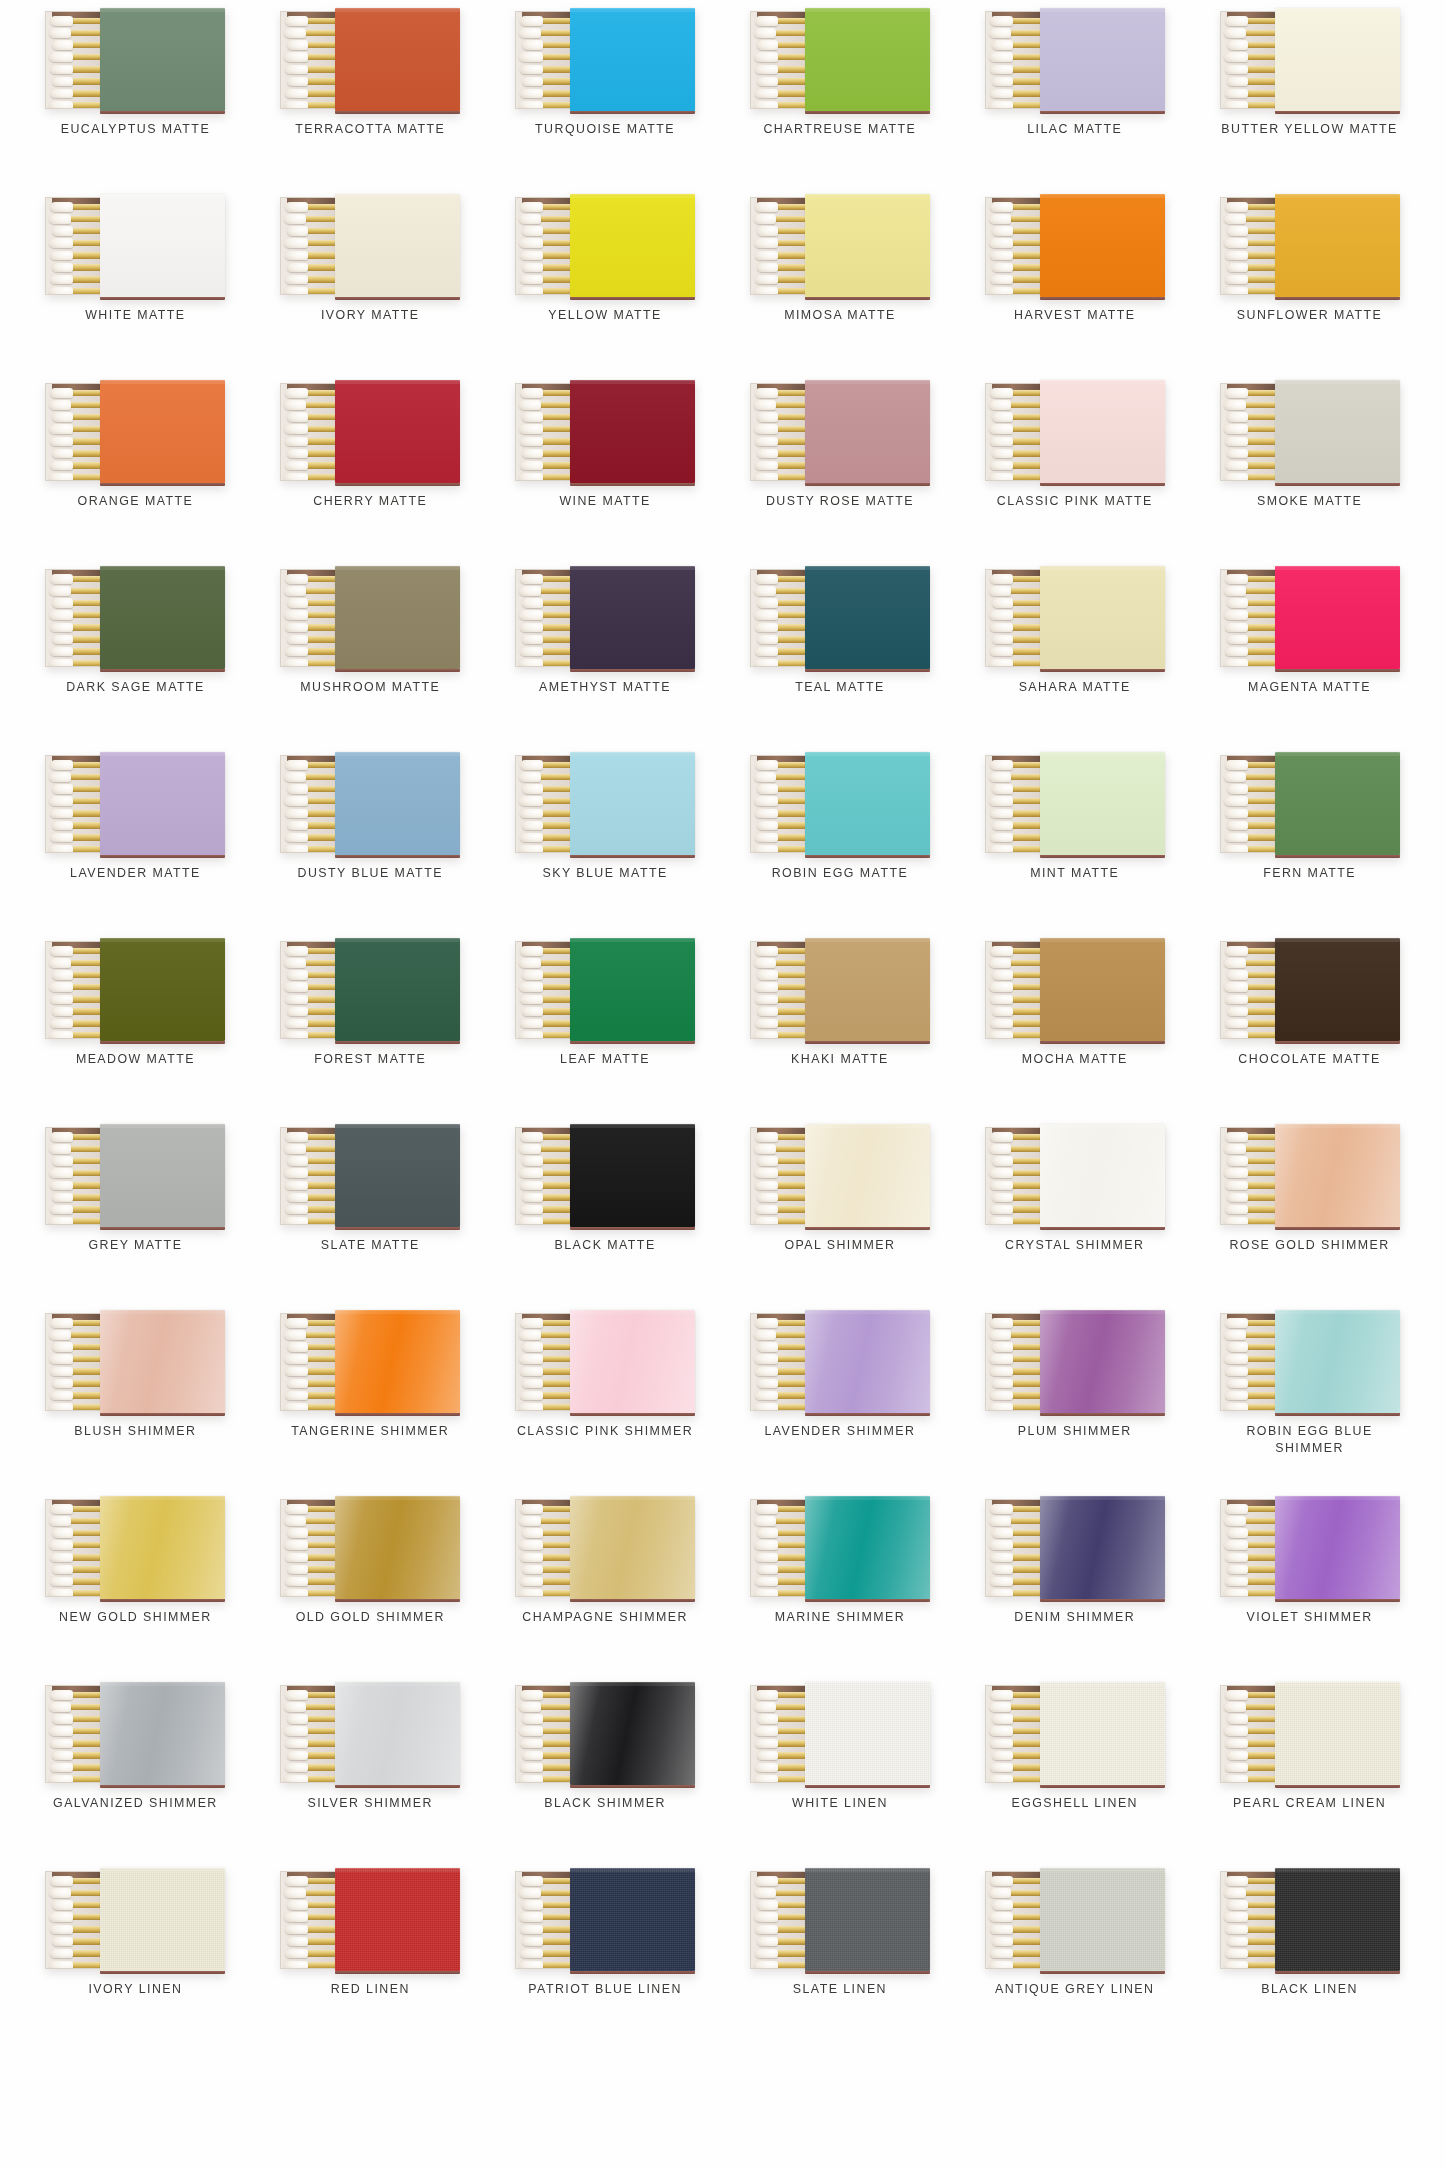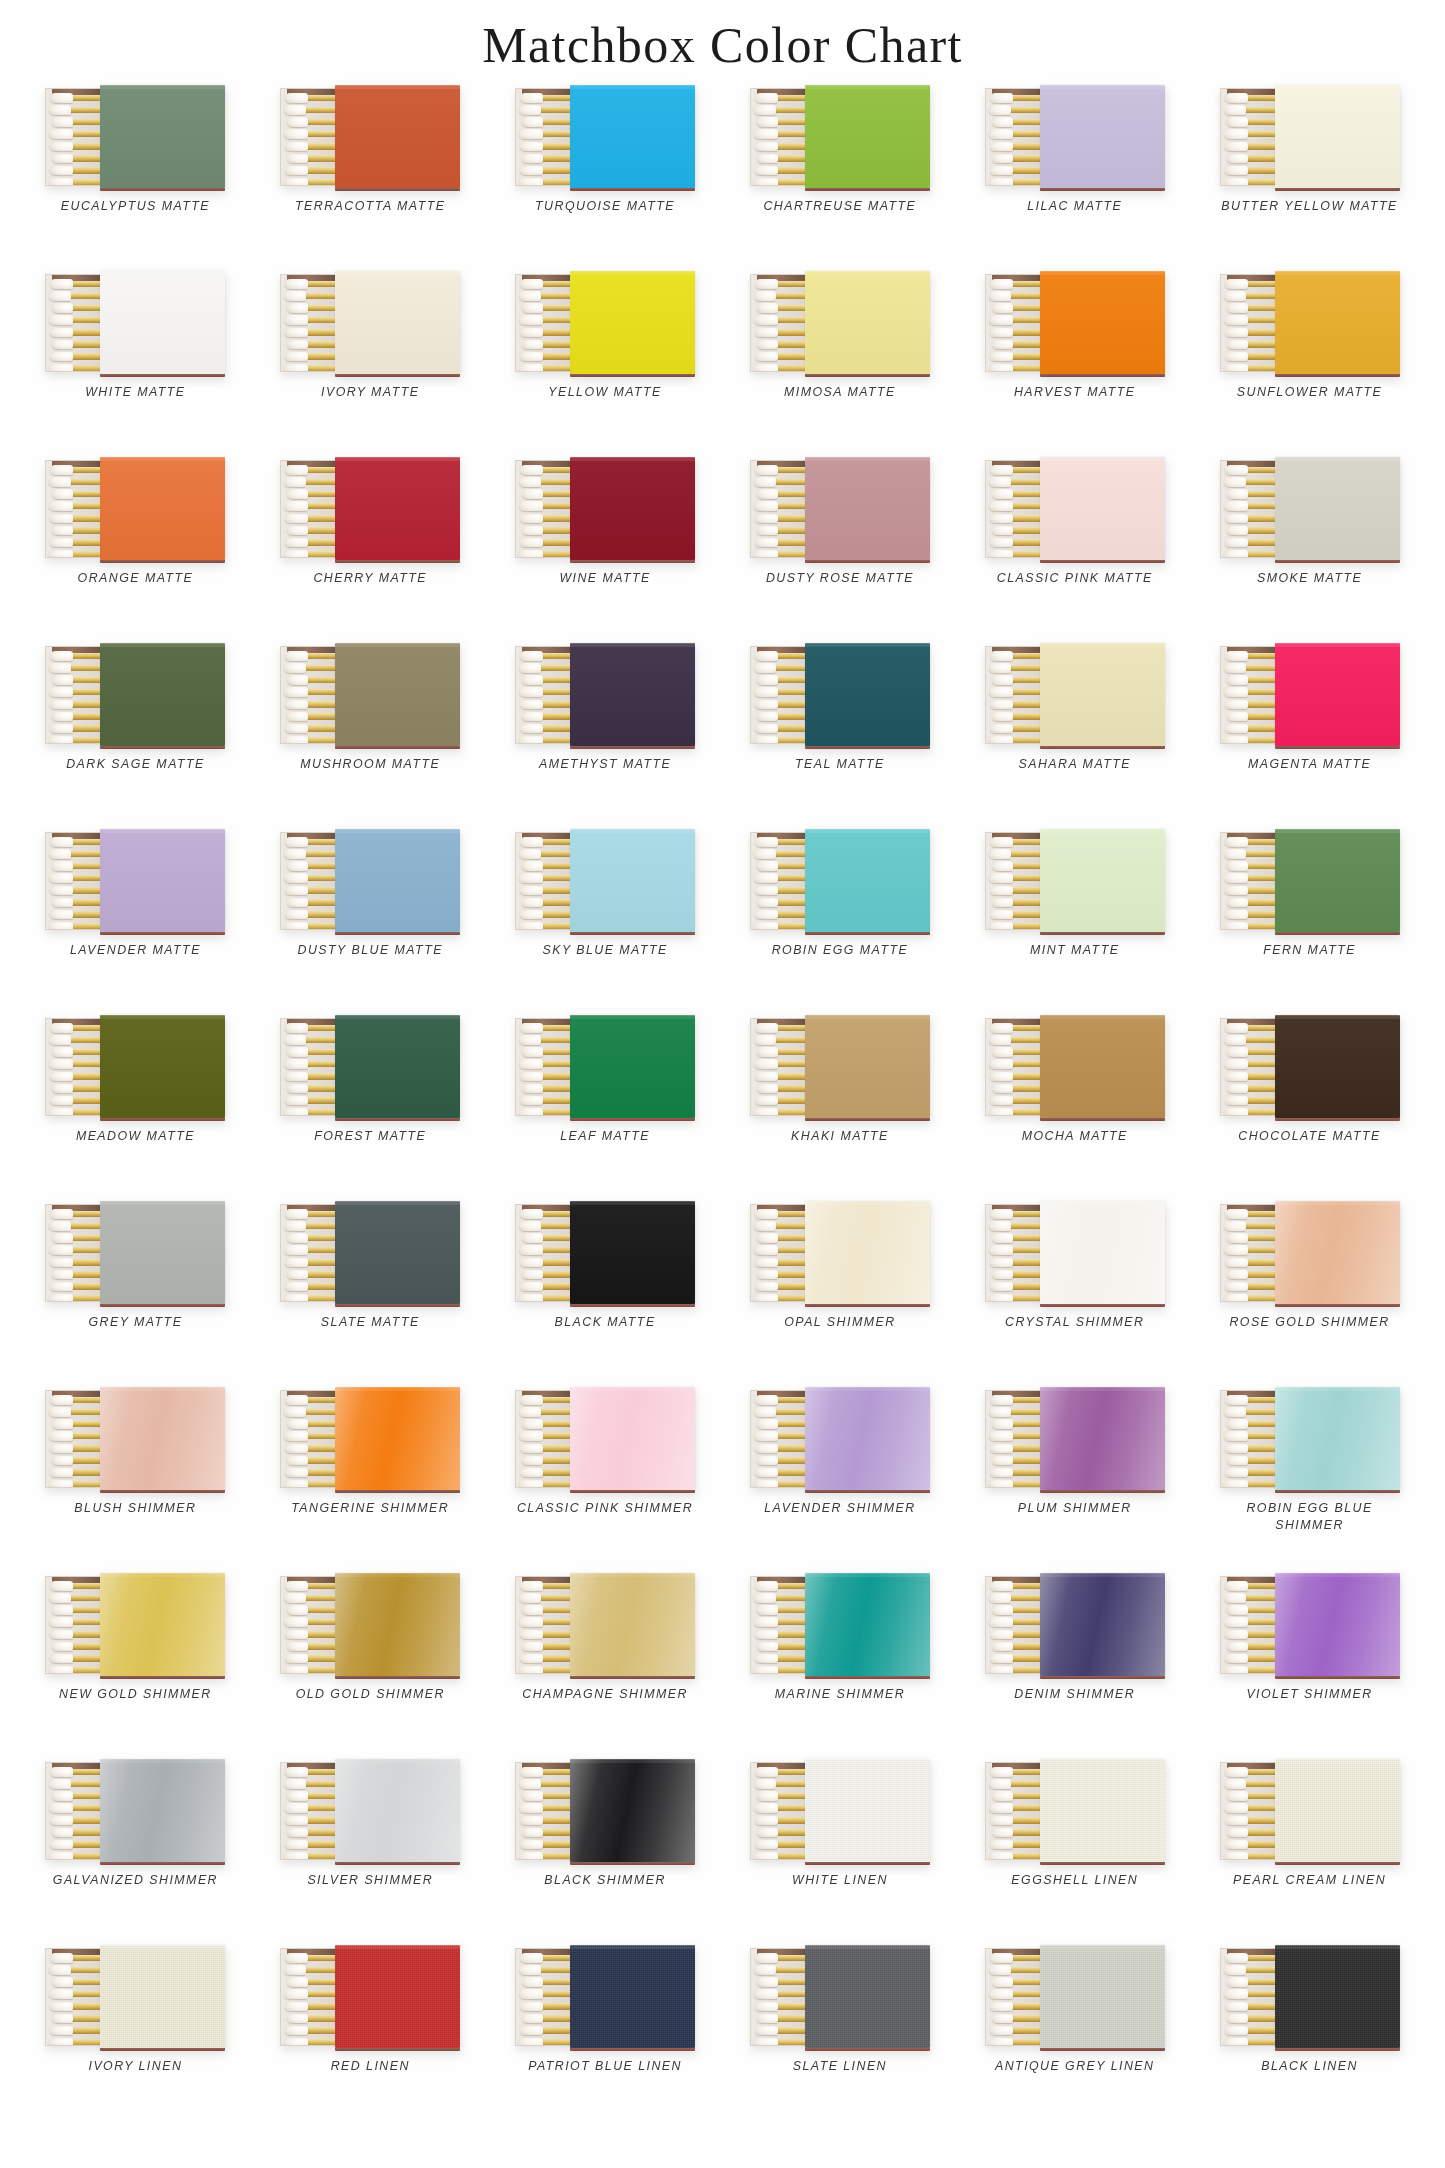--- a/index.html
+++ b/index.html
@@ -34,21 +34,20 @@
   }
 
   
   #swatch-grid {
     display: grid;
     grid-template-columns: repeat(6, 1fr);
     column-gap: 0px;
     row-gap: 0px;
     padding: 0 18px 0 18px;
     margin-top: 6px;
-    font-style: italic;
   }
 
   .swatch-cell {
     display: flex;
     flex-direction: column;
     align-items: center;
     height: 186px;
     padding-top: 2px;
   }
 
@@ -207,21 +206,20 @@
     color: #3b3a39;
     line-height: 1.33;
     text-transform: uppercase;
   }
 </style>
 </head>
 <body>
 
 <div id="page">
 
-  <h1 id="chart-title">Matchbox Color Chart</h1>
 
   <div id="swatch-grid">
       <div class="swatch-cell">
         <div class="matchbox">
           <div class="tray">
             <div class="matches">
               <div class="match">
                 <span class="stick"></span>
                 <span class="head"></span>
               </div>

